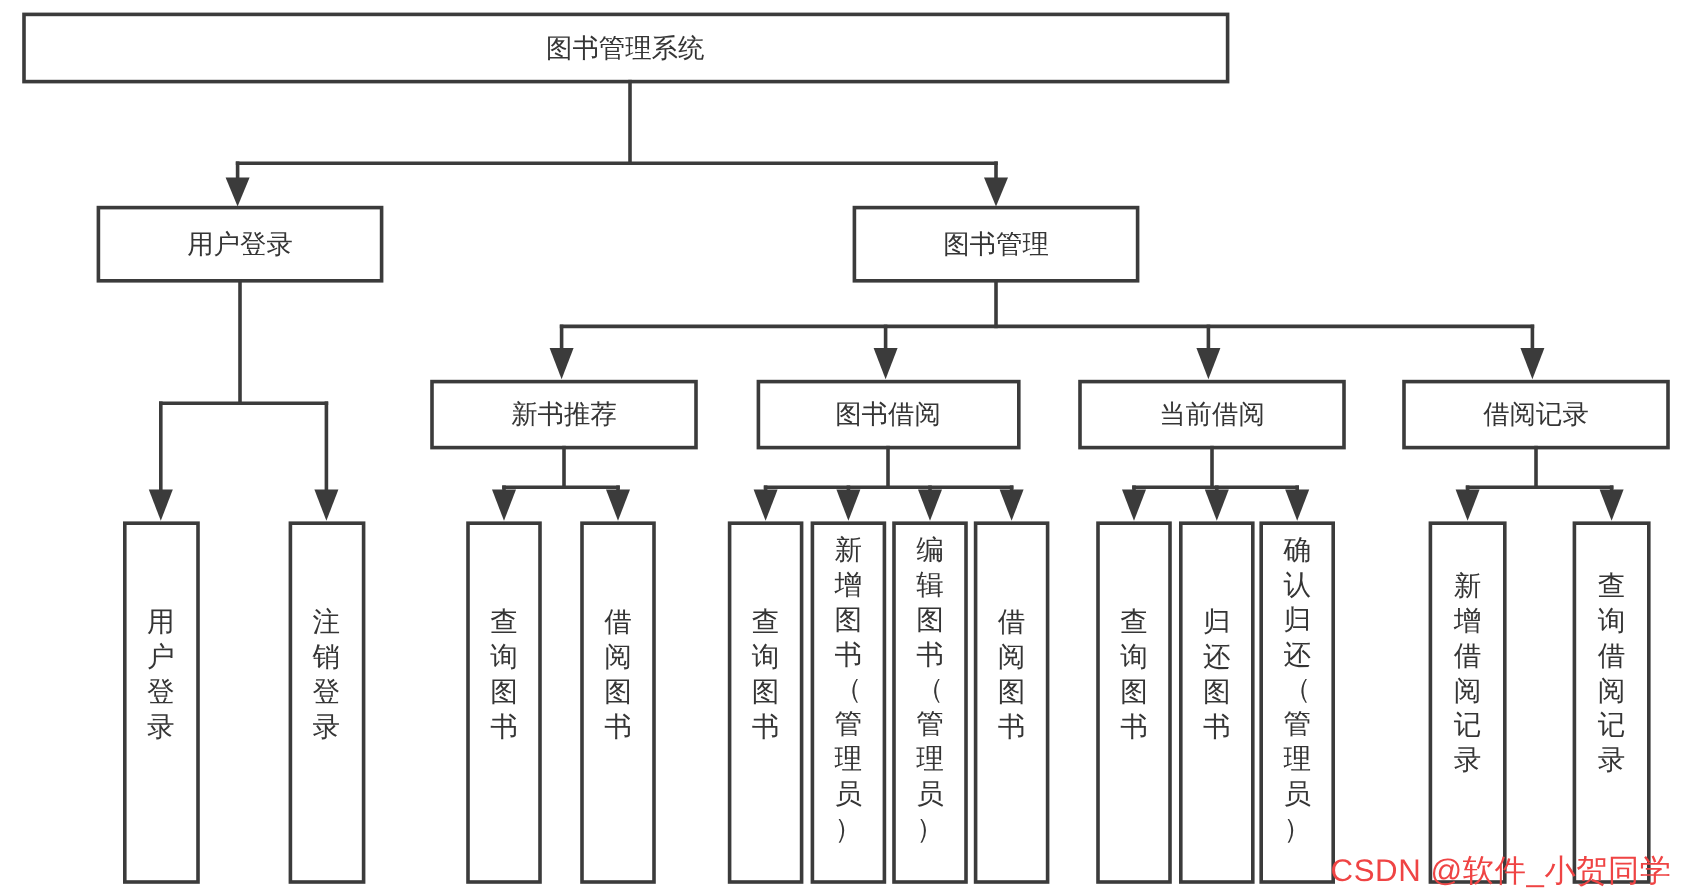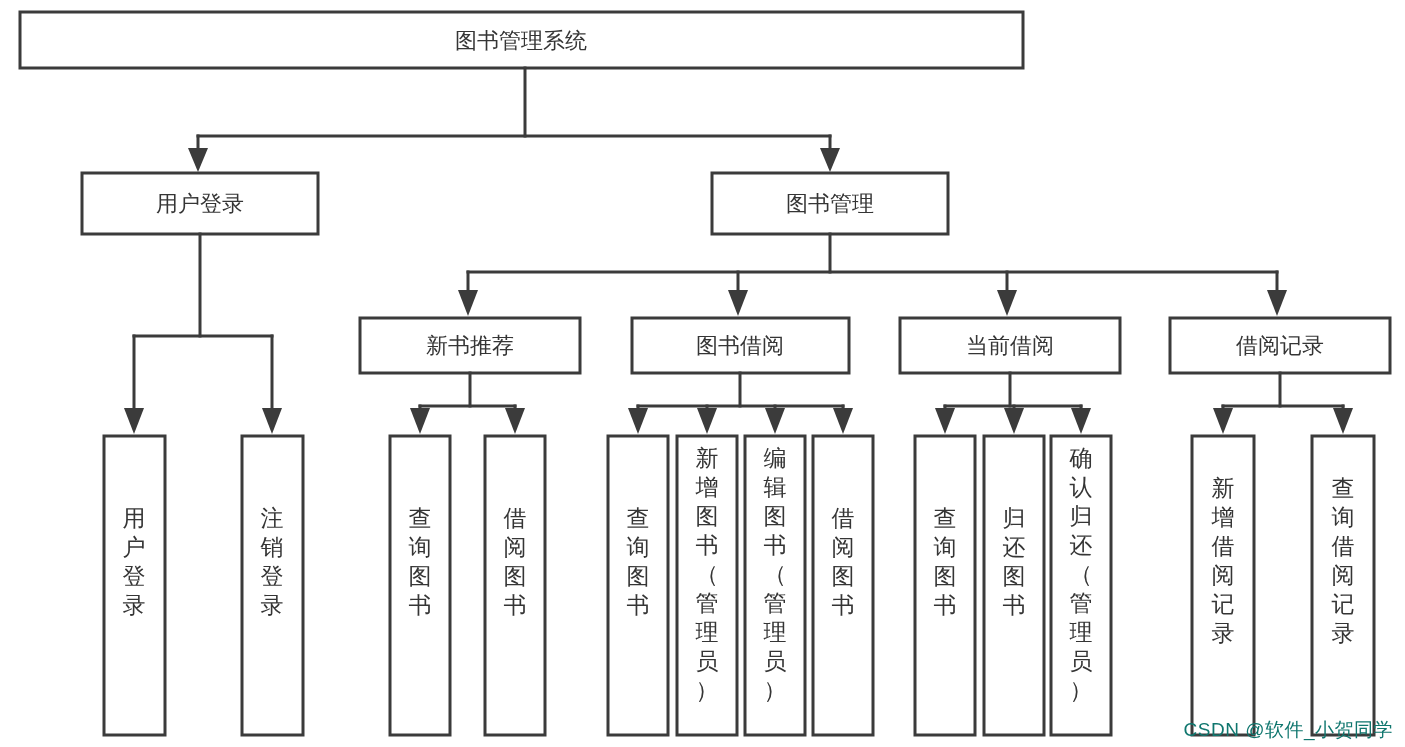--- a/index.html
+++ b/index.html
@@ -25,22 +25,22 @@
     font-family:"Liberation Sans","DejaVu Sans",sans-serif;
     font-size:23px;
     fill:#353535;
     text-anchor:middle;
   }
   .watermark{
     position:absolute;
     right:12px;
     bottom:4px;
     font-family:"Liberation Sans","DejaVu Sans",sans-serif;
-    font-size:19px;
-    color:#0f766e;
+    font-size:26px;
+    color:#ef4444;
     letter-spacing:0.5px;
     white-space:nowrap;
     pointer-events:none;
   }
 </style>
 </head>
 <body>
 
 <svg id="diagram" viewBox="0 0 1405 747">
 

